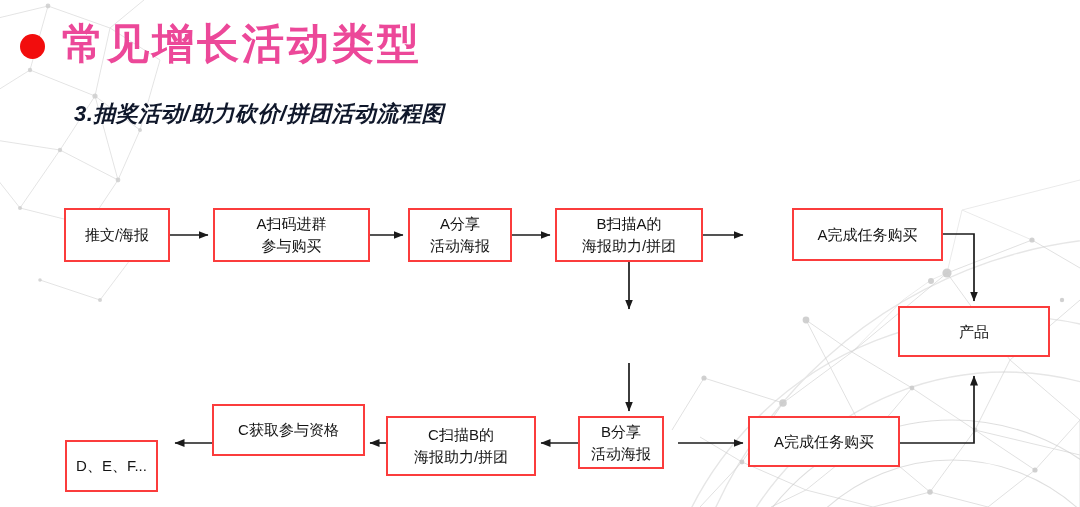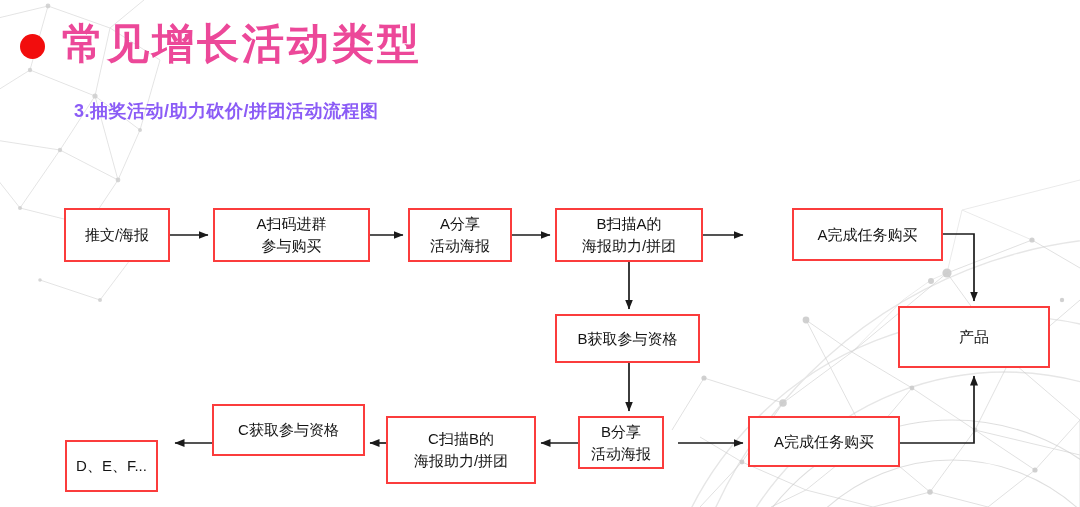--- a/index.html
+++ b/index.html
@@ -24,44 +24,45 @@
     position:absolute;left:20px;top:34px;width:25px;height:25px;border-radius:50%;
     background:var(--red-bullet);z-index:3;
   }
   .title{
     position:absolute;left:62px;top:16px;z-index:3;
     font-size:42px;font-weight:bold;color:#ec4899;letter-spacing:3px;
     white-space:nowrap;
   }
   .subtitle{
     position:absolute;left:74px;top:99px;z-index:3;
-    font-size:18px;font-weight:bold;color:#8b5cf6;letter-spacing:0.5px;
+    font-size:22px;font-weight:bold;color:#0f172a;letter-spacing:0.5px;
     white-space:nowrap;
+    font-style:italic;
   }
 
   .node{
     position:absolute;z-index:3;
     border:2px solid var(--red-border);
     background:#ffffff;
     color:var(--ink);
     font-size:15px;line-height:1.45;
     display:flex;align-items:center;justify-content:center;
     text-align:center;white-space:pre-line;
   }
   
   .n-promo      {left:64px; top:208px;width:106px;height:54px;}
   .n-a-scan     {left:213px;top:208px;width:157px;height:54px;}
   .n-a-share    {left:408px;top:208px;width:104px;height:54px;}
   .n-b-scan-a   {left:555px;top:208px;width:148px;height:54px;}
   .n-a-complete {left:748px;top:208px;width:151px;height:53px;margin-left:44px;}
   .n-b-qualify  {left:555px;top:314px;width:145px;height:49px;}
-  .n-product    {left:898px;top:306px;width:152px;height:62px;}
+  .n-product    {left:898px;top:306px;width:152px;height:51px;}
   .n-def        {left:65px; top:440px;width:93px;height:52px;}
   .n-c-qualify  {left:212px;top:404px;width:153px;height:52px;}
-  .n-c-scan-b   {left:386px;top:416px;width:150px;height:68px;}
+  .n-c-scan-b   {left:386px;top:416px;width:150px;height:60px;}
   .n-b-share    {left:578px;top:416px;width:86px;height:53px;}
   .n-b-complete {left:748px;top:416px;width:152px;height:51px;}
 </style>
 </head>
 <body>
 
 <div class="slide">
 
   <svg class="bg-layer" viewBox="0 0 1080 507" xmlns="http://www.w3.org/2000/svg">
     <g stroke="#dedede" fill="none" stroke-width="1.4" opacity="0.75">
@@ -162,21 +163,20 @@
   <h2 class="subtitle">3.抽奖活动/助力砍价/拼团活动流程图</h2>
 
   <div class="node n-promo">推文/海报</div>
   <div class="node n-a-scan">A扫码进群
 参与购买</div>
   <div class="node n-a-share">A分享
 活动海报</div>
   <div class="node n-b-scan-a">B扫描A的
 海报助力/拼团</div>
   <div class="node n-a-complete">A完成任务购买</div>
-  <div class="node n-b-qualify">B获取参与资格</div>
   <div class="node n-product">产品</div>
   <div class="node n-def">D、E、F...</div>
   <div class="node n-c-qualify">C获取参与资格</div>
   <div class="node n-c-scan-b">C扫描B的
 海报助力/拼团</div>
   <div class="node n-b-share">B分享
 活动海报</div>
   <div class="node n-b-complete">A完成任务购买</div>
 
 </div>

